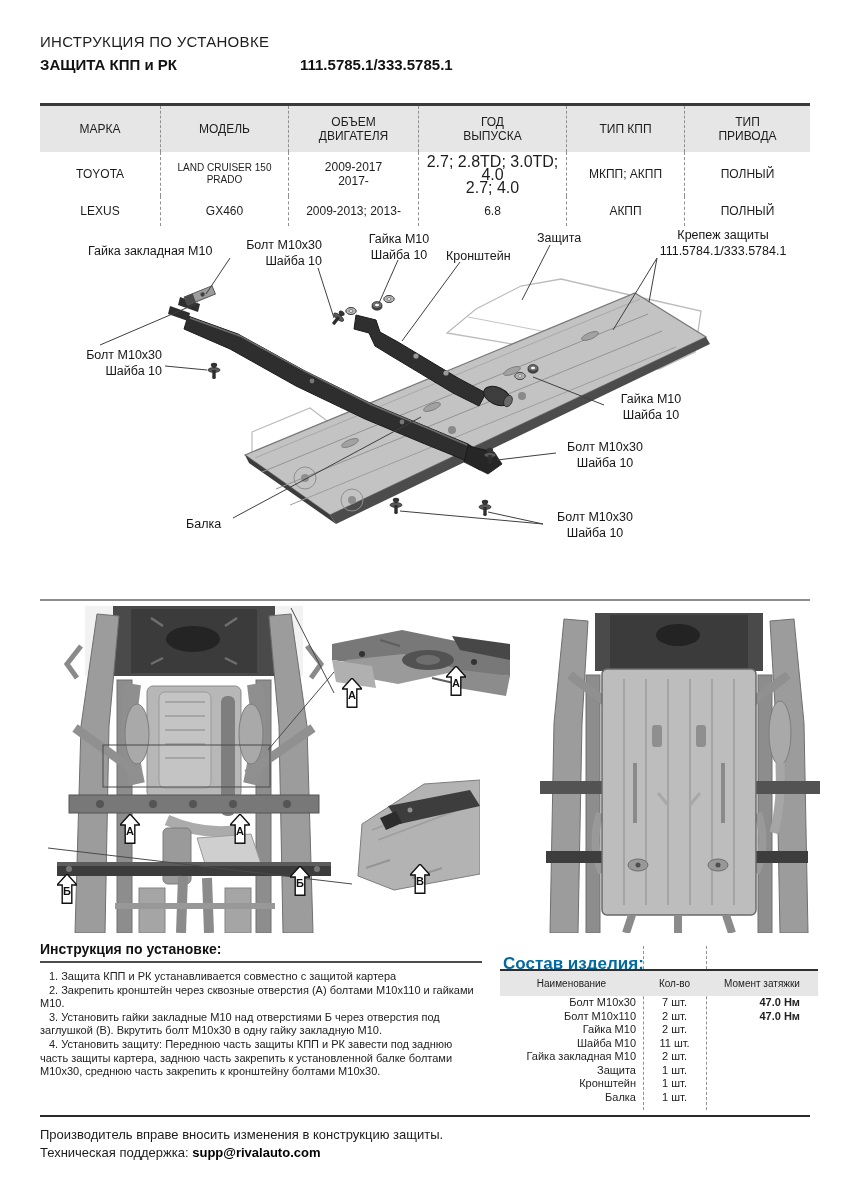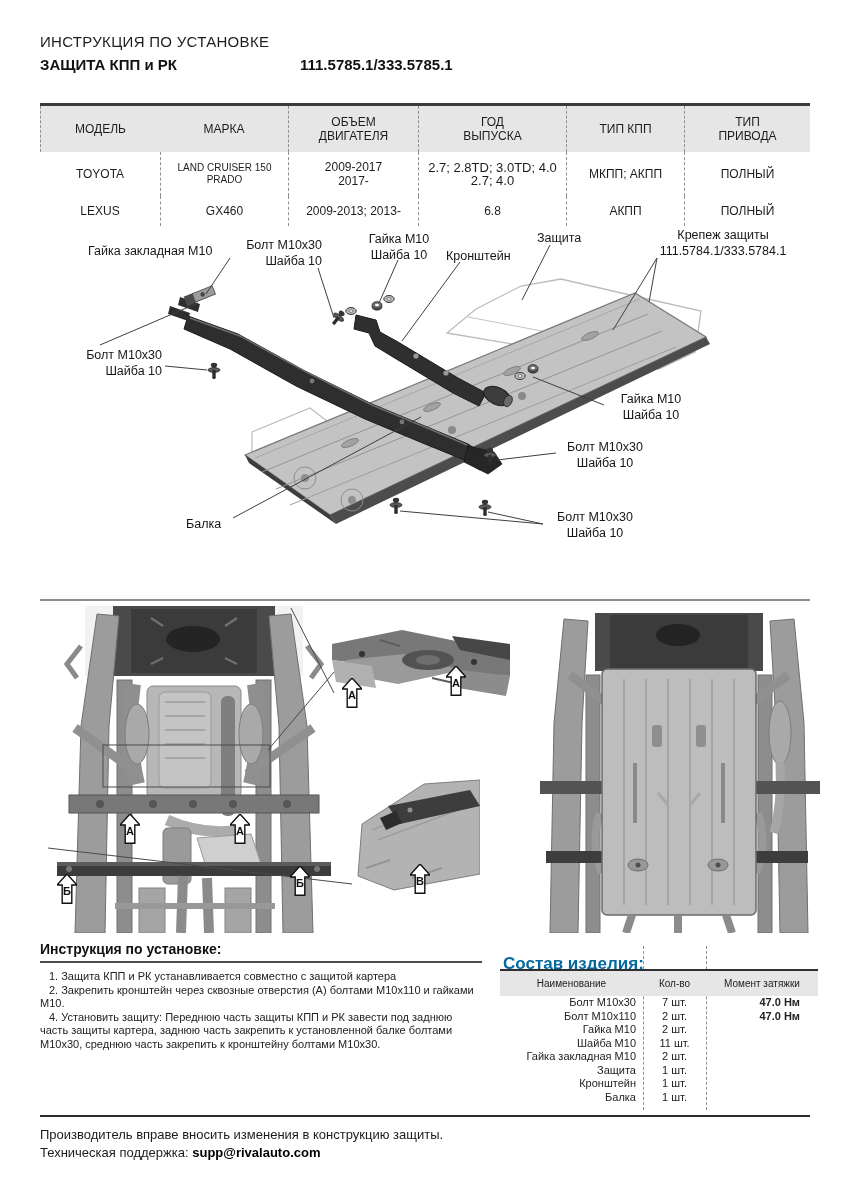--- a/index.html
+++ b/index.html
@@ -12,21 +12,21 @@
   
   .ftable{left:40px;top:103px;width:770px;border-top:3px solid #3a3a3a;
           display:grid;grid-template-columns:120px 128px 130px 148px 118px 126px;}
   .fc{display:flex;align-items:center;justify-content:center;text-align:center;
       font-size:12px;line-height:14.5px;white-space:pre-line;color:#1d1d1d;}
   .fh{background:#e6e6e6;height:46px;}
   .fr1{height:44px;}
   .fr2{height:30px;}
   .dl{border-left:1px dashed #8f8f8f;}
   .small1{font-size:10px;line-height:12px;}
-  .small2{font-size:13px;line-height:13px;}
+  .small2{font-size:16px;line-height:13px;}
   
   .lbl{position:absolute;font-size:12.5px;line-height:16px;color:#161616;white-space:pre-line;}
   
   .rule-light{left:40px;width:770px;height:0;border-top:2px solid #8d8d8d;}
   .rule-dark{left:40px;width:770px;height:0;border-top:2.5px solid #2a2a2a;}
   
   .ins{left:40px;top:941px;width:442px;}
   .ins-title{font-size:14px;font-weight:bold;color:#111;}
   .ins-hr{border:none;border-top:2px solid #4c4c4c;margin:4px 0 7px 0;}
   .ins p{margin:0;font-size:11px;line-height:13.6px;text-indent:9px;color:#222;}
@@ -54,22 +54,22 @@
 </head>
 <body>
 
 <div class="page">
 
   <div class="abs h-title" style="left:40px;top:33px;">ИНСТРУКЦИЯ ПО УСТАНОВКЕ</div>
   <div class="abs h-sub" style="left:40px;top:56px;">ЗАЩИТА КПП и РК</div>
   <div class="abs h-sub" style="left:300px;top:56px;">111.5785.1/333.5785.1</div>
 
   <div class="abs ftable">
+    <div class="fc fh">МАРКА</div>
     <div class="fc fh dl">МОДЕЛЬ</div>
-    <div class="fc fh">МАРКА</div>
     <div class="fc fh dl">ОБЪЕМ
 ДВИГАТЕЛЯ</div>
     <div class="fc fh dl">ГОД
 ВЫПУСКА</div>
     <div class="fc fh dl">ТИП КПП</div>
     <div class="fc fh dl">ТИП
 ПРИВОДА</div>
 
     <div class="fc fr1">TOYOTA</div>
     <div class="fc fr1 dl small1">LAND CRUISER 150
@@ -343,20 +343,21 @@
         <polygon points="10,0 20,11 14.8,11 14.8,29.3 5.2,29.3 5.2,11 0,11" fill="#fff" stroke="#111" stroke-width="1.4"></polygon>
       </svg>
     <span class="ml">В</span>
   </div>
 
   <div class="abs ins">
     <div class="ins-title">Инструкция по установке:</div>
     <hr class="ins-hr">
     <p>1. Защита КПП и РК устанавливается совместно с защитой картера</p>
     <p>2. Закрепить кронштейн через сквозные отверстия (А) болтами М10х110 и гайками М10.</p>
+    <p>3. Установить гайки закладные М10 над отверстиями Б через отверстия под заглушкой (В). Вкрутить болт М10х30 в одну гайку закладную М10.</p>
     <p>4. Установить защиту: Переднюю часть защиты КПП и РК завести под заднюю часть защиты картера, заднюю часть закрепить к установленной балке болтами М10х30, среднюю часть закрепить к кронштейну болтами М10х30.</p>
   </div>
 
   <div class="abs pt-title">Состав изделия:</div>
   <div class="abs dashv" style="left:643px;top:946px;height:164px;"></div>
   <div class="abs dashv" style="left:706px;top:946px;height:164px;"></div>
   <div class="abs ptable">
     <div class="ph">Наименование</div>
     <div class="ph">Кол-во</div>
     <div class="ph">Момент затяжки</div>

